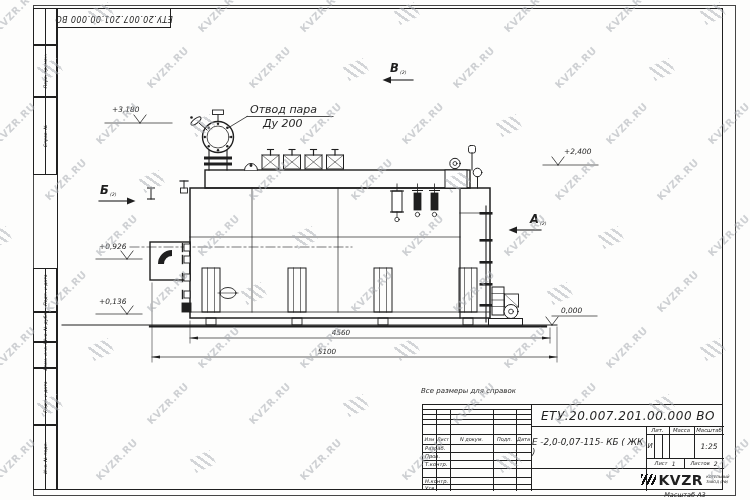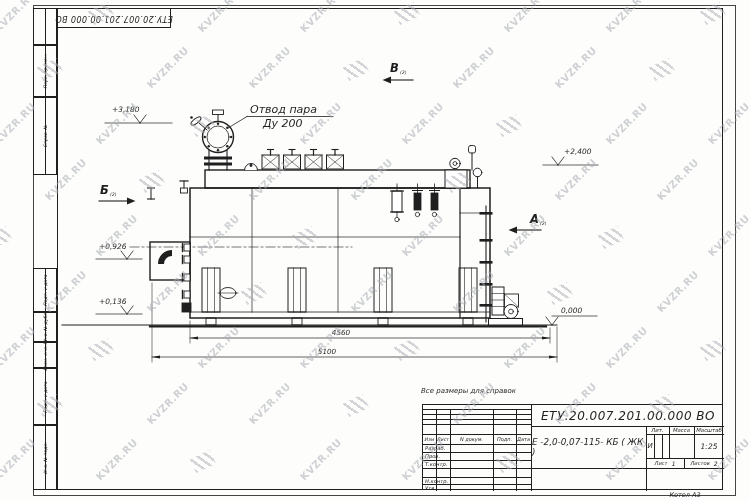--- a/index.html
+++ b/index.html
@@ -345,23 +345,31 @@
     <div class="tc" style="left:0;top:29px;width:13px;height:10px;font-size:4.8px;">Изм</div>
     <div class="tc" style="left:13px;top:29px;width:14px;height:10px;font-size:4.8px;">Лист</div>
     <div class="tc" style="left:27px;top:29px;width:43px;height:10px;font-size:5px;">N докум.</div>
     <div class="tc" style="left:70px;top:29px;width:23px;height:10px;font-size:5px;">Подп.</div>
     <div class="tc" style="left:93px;top:29px;width:15px;height:10px;font-size:5px;">Дата</div>
     <div class="tc tl" style="left:0;top:39px;width:27px;height:8px;font-size:5.2px;">Разраб.</div>
     <div class="tc tl" style="left:0;top:47px;width:27px;height:8px;font-size:5.2px;">Пров.</div>
     <div class="tc tl" style="left:0;top:55px;width:27px;height:8px;font-size:5.2px;">Т.контр.</div>
     <div class="tc tl" style="left:0;top:72px;width:27px;height:7px;font-size:5.2px;">Н.контр.</div>
     <div class="tc tl" style="left:0;top:79px;width:27px;height:7px;font-size:5.2px;">Утв.</div>
+    <div class="tc" style="left:223px;top:63px;width:78px;height:23px;gap:3px;font-style:normal;">
+      <span class="logo-stripes"></span>
+      <span style="font-size:14px;font-weight:bold;letter-spacing:.5px;">KVZR</span>
+      <span class="logo-sub">
+        <div>КОТЕЛЬНЫЙ</div>
+        <div>ЗАВОД (РФ)</div>
+      </span>
+    </div>
   </div>
 
-  <div class="format">Котел А3</div>
+  <div class="format">Масштаб А3</div>
 
   <div id="wm-layer">
       <div class="wm-text" style="left: -12px; top: 6px;">KVZR.RU</div>
       <div class="wm-logo" style="left: 90px; top: 6px;"></div>
       <div class="wm-text" style="left: 192px; top: 6px;">KVZR.RU</div>
       <div class="wm-text" style="left: 294px; top: 6px;">KVZR.RU</div>
       <div class="wm-logo" style="left: 396px; top: 6px;"></div>
       <div class="wm-text" style="left: 498px; top: 6px;">KVZR.RU</div>
       <div class="wm-text" style="left: 600px; top: 6px;">KVZR.RU</div>
       <div class="wm-logo" style="left: 702px; top: 6px;"></div>

